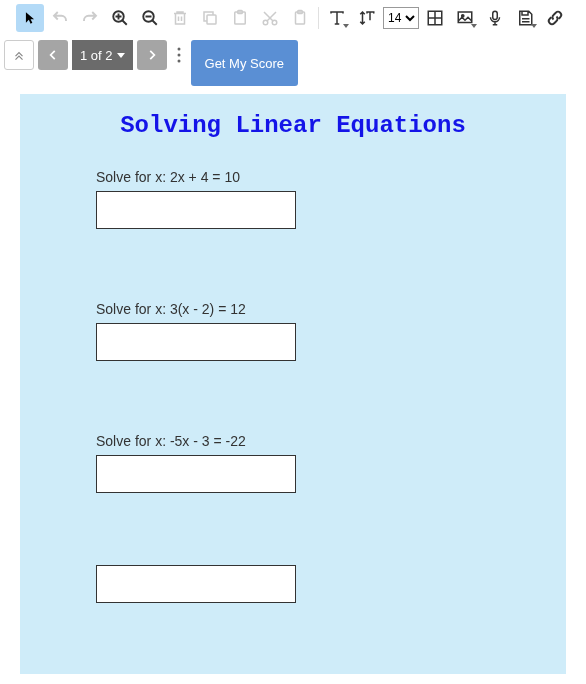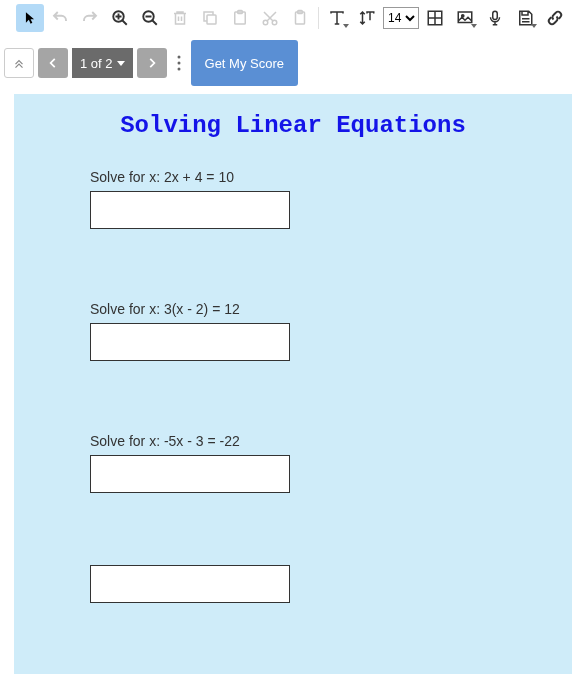--- a/index.html
+++ b/index.html
@@ -42,21 +42,20 @@
     background: #fff;
   }
   .divider {
     width: 1px;
     height: 22px;
     background: #e0e0e0;
     margin: 0 2px;
   }
   .navbar {
     display: flex;
-    align-items: center;
     padding: 4px 4px 8px 4px;
     gap: 4px;
   }
   .nav-btn {
     height: 30px;
     width: 30px;
     display: flex;
     align-items: center;
     justify-content: center;
     border-radius: 3px;
@@ -84,21 +83,21 @@
     padding: 0 14px;
     height: 46px;
     display: flex;
     align-items: center;
     border-radius: 3px;
     font-size: 13px;
     cursor: pointer;
   }
   .worksheet {
     background: #cfecf9;
-    margin: 0 14px;
+    margin: 0 20px;
     padding: 18px 0 46px 0;
     min-height: 580px;
   }
   .title {
     text-align: center;
     font-family: "Courier New", monospace;
     font-weight: bold;
     font-size: 24px;
     color: #1414e8;
     margin-bottom: 30px;

